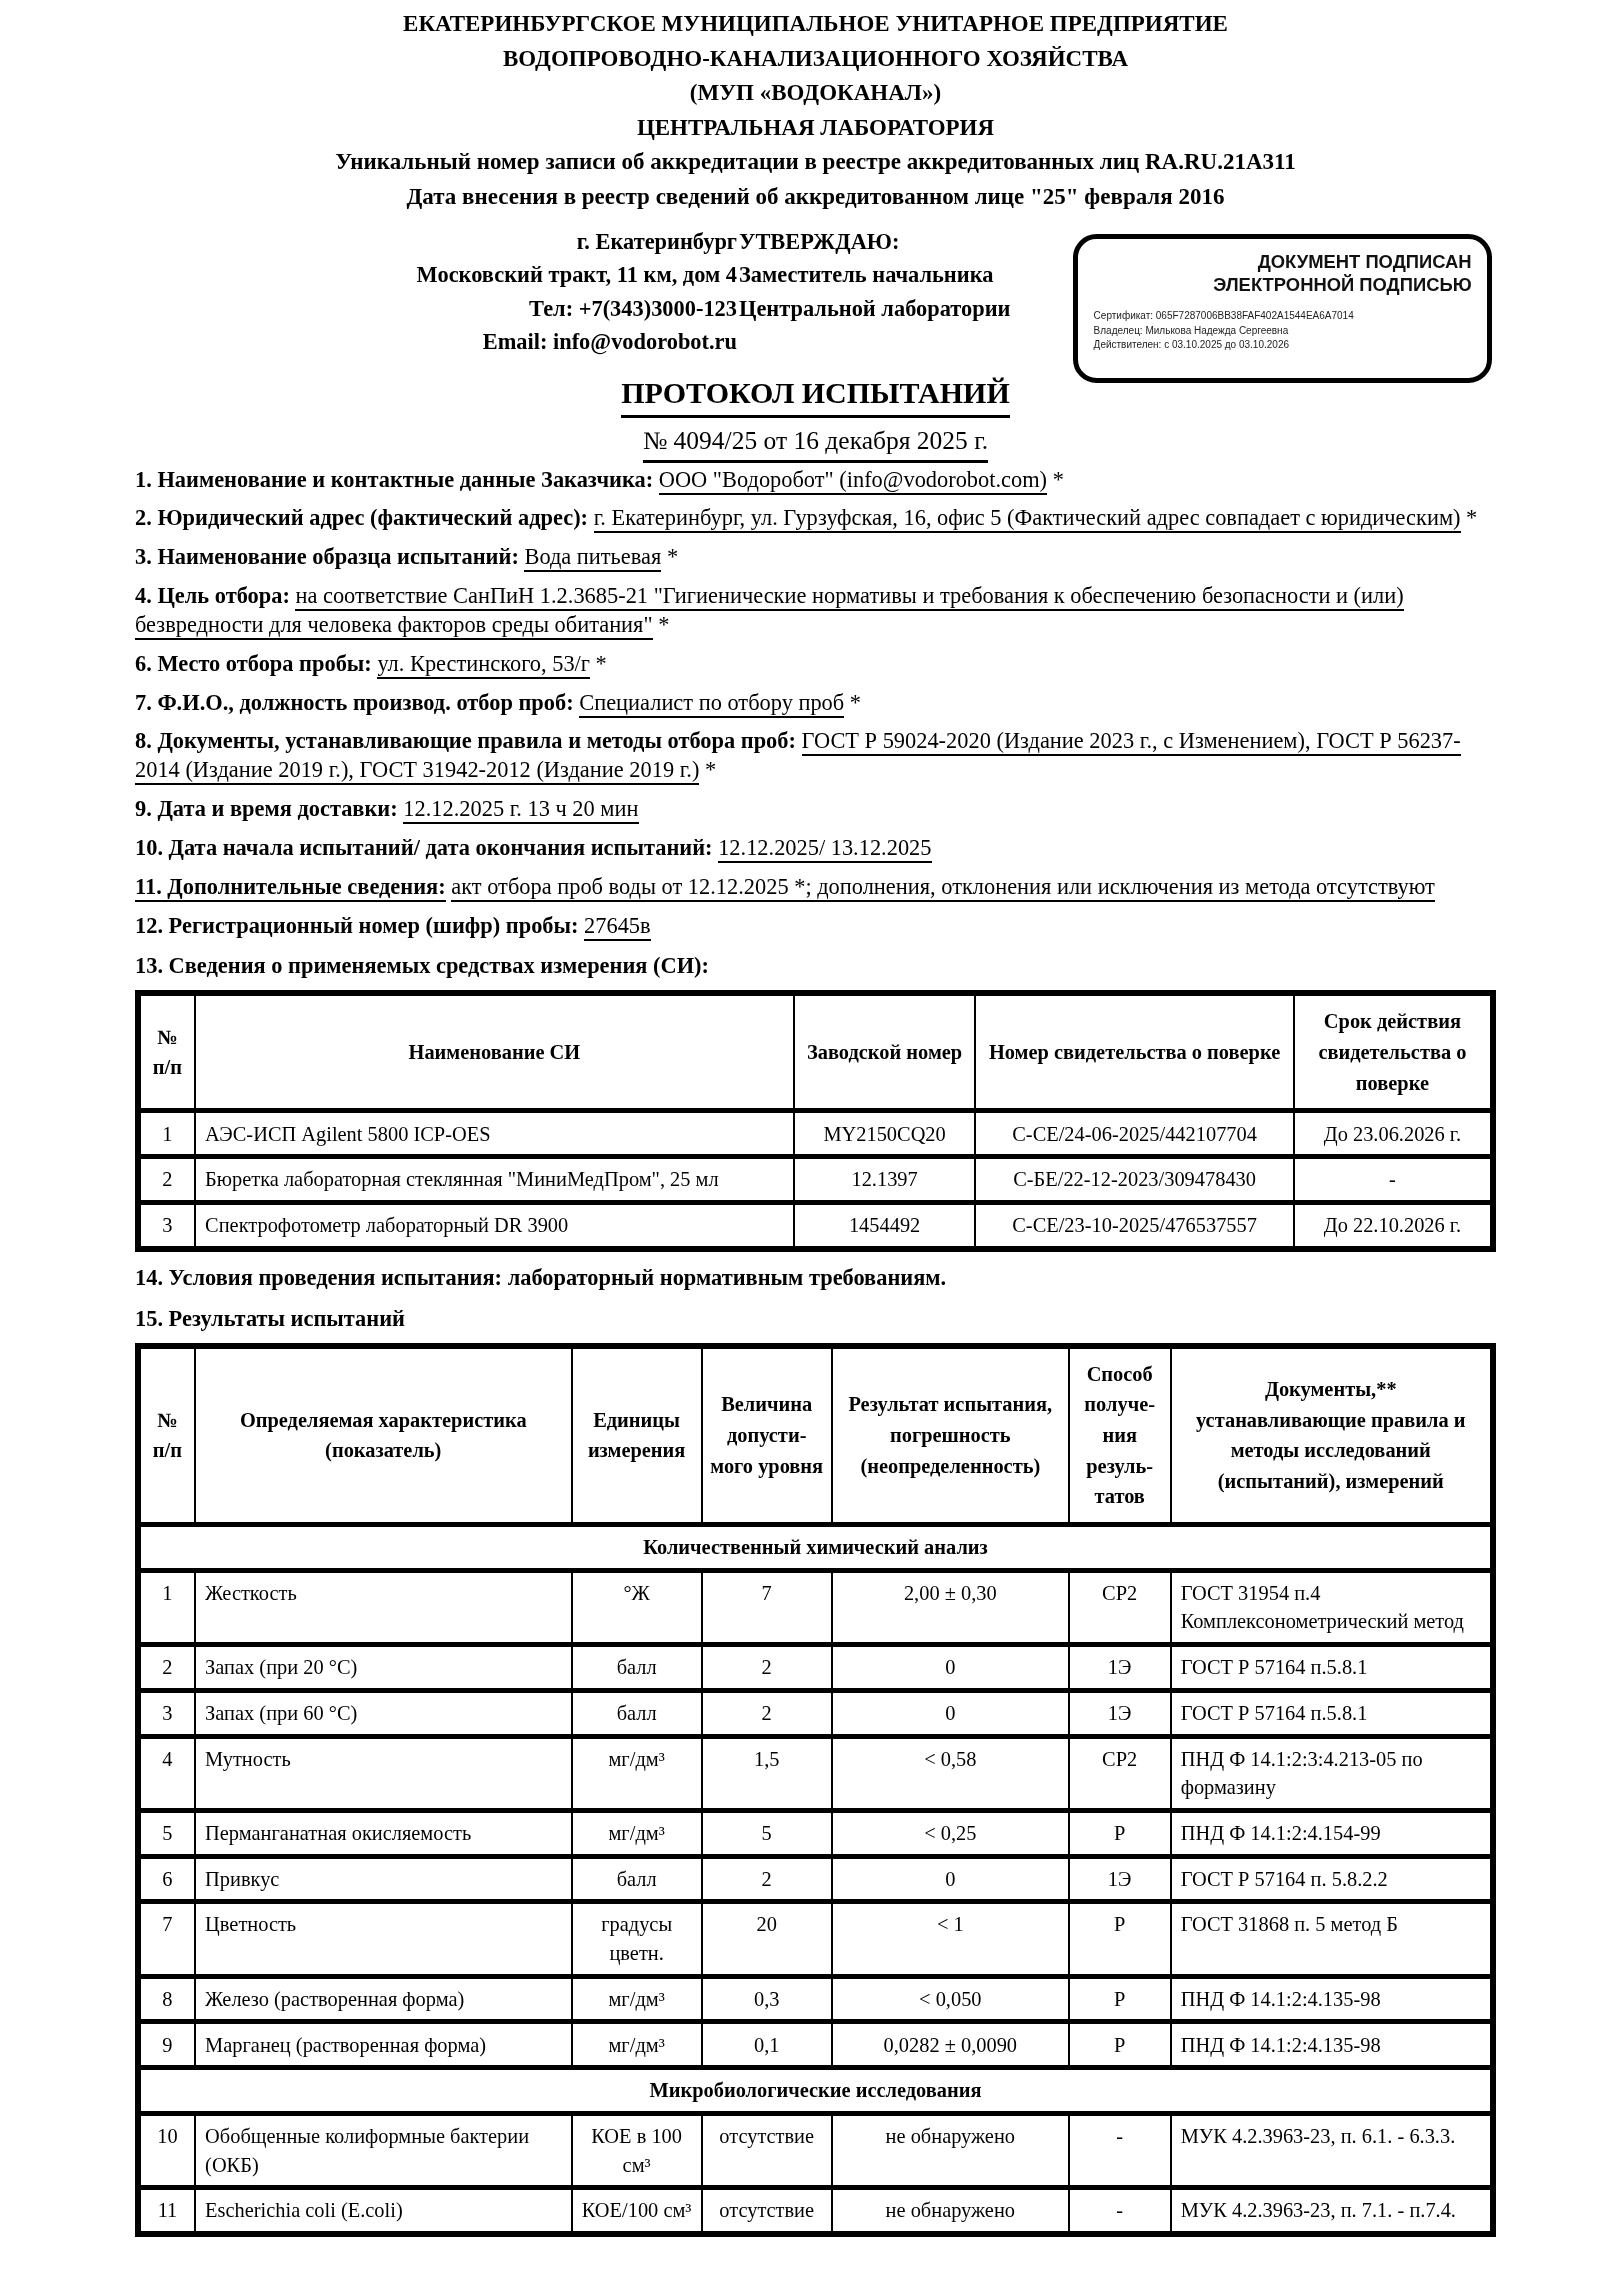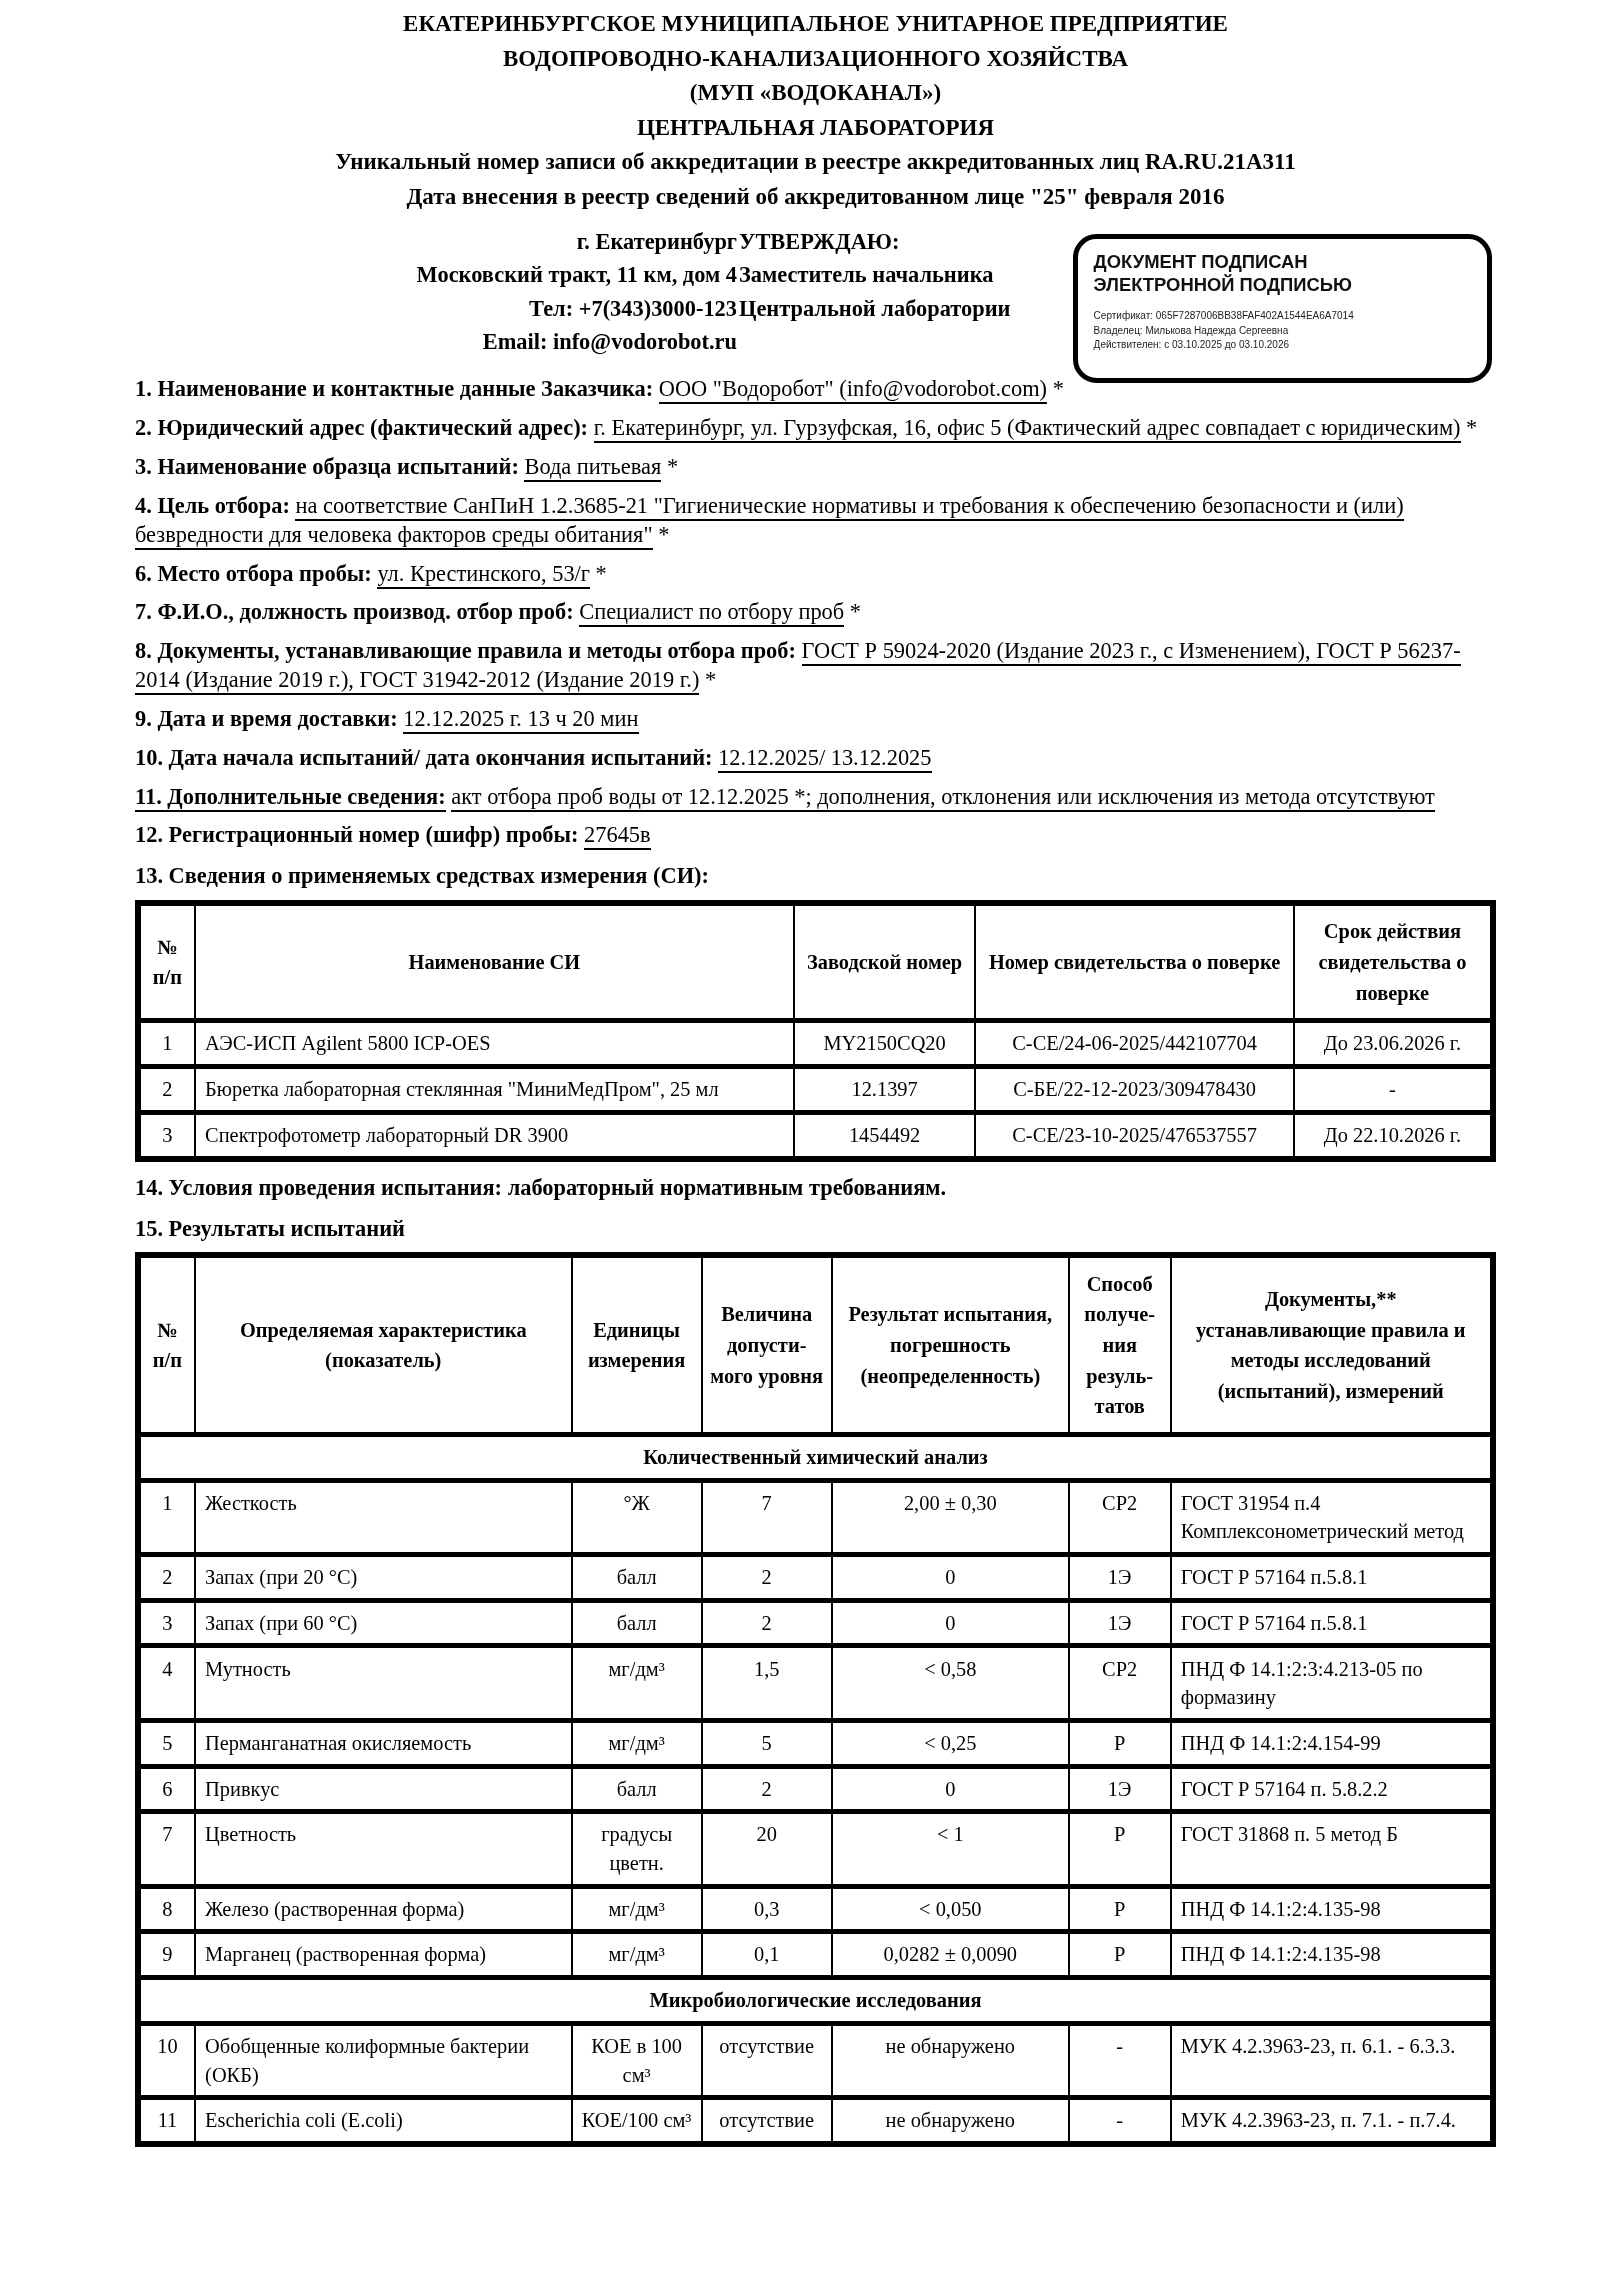--- a/index.html
+++ b/index.html
@@ -23,21 +23,21 @@
   .contacts { position: absolute; left: 0; top: 5.1px; width: 602px; font-weight: bold; line-height: 1.5; text-align: right; }
   .approval { position: absolute; left: 604px; top: 5.1px; width: 357px; font-weight: bold; line-height: 1.5; }
   .stamp {
     position: absolute; right: 4.1px; top: 14.3px;
     width: 378px; height: 120px;
     border: 5.6px solid #000; border-radius: 23.5px;
     background: #fff;
     font-family: "Liberation Sans", "DejaVu Sans", sans-serif;
     padding: 11.2px 15.3px 8.2px 15.3px;
   }
-  .stamp-title { text-align: left; font-weight: bold; font-size: 18.4px; line-height: 1.25; color: #111; }
+  .stamp-title { text-align: right; font-weight: bold; font-size: 18.4px; line-height: 1.25; color: #111; }
   .stamp-meta { margin-top: 13.3px; font-size: 10px; line-height: 1.45; color: #222; }
   .title-block { margin-top: 2px; text-align: center; }
   .doc-title { display: inline-block; font-weight: bold; font-size: 30px; border-bottom: 3.1px solid #000; padding-bottom: 2px; }
   .doc-number { margin-top: 7.1px; }
   .doc-number span { display: inline-block; font-size: 25.5px; border-bottom: 3.1px solid #000; padding-bottom: 2px; }
   .items { margin-top: 3px; }
   .item { margin: 0 0 10.2px 0; }
   .u { border-bottom: 2.5px solid #000; padding-bottom: 1px; }
   .sec-heading { font-weight: bold; margin: 12.2px 0 9.2px 0; }
   table.doc-table {
@@ -88,20 +88,24 @@
         <div>ЭЛЕКТРОННОЙ ПОДПИСЬЮ</div>
       </div>
       <div class="stamp-meta">
         <div>Сертификат: 065F7287006BB38FAF402A1544EA6A7014</div>
         <div>Владелец: Милькова Надежда Сергеевна</div>
         <div>Действителен: с 03.10.2025 до 03.10.2026</div>
       </div>
     </div>
   </div>
 
+  <div class="title-block">
+    <div><span class="doc-title">ПРОТОКОЛ ИСПЫТАНИЙ</span></div>
+    <div class="doc-number"><span>№ 4094/25 от 16 декабря 2025 г.</span></div>
+  </div>
 
   <div class="items">
     <div class="item"><span class="b">1. Наименование и контактные данные Заказчика:</span> <span class="u">ООО "Водоробот" (info@vodorobot.com)</span><span> *</span></div>
     <div class="item"><span class="b">2. Юридический адрес (фактический адрес):</span> <span class="u">г. Екатеринбург, ул. Гурзуфская, 16, офис 5 (Фактический адрес совпадает с юридическим)</span><span> *</span></div>
     <div class="item"><span class="b">3. Наименование образца испытаний:</span> <span class="u">Вода питьевая</span><span> *</span></div>
     <div class="item"><span class="b">4. Цель отбора:</span> <span class="u">на соответствие СанПиН 1.2.3685-21 "Гигиенические нормативы и требования к обеспечению безопасности и (или) безвредности для человека факторов среды обитания"</span><span> *</span></div>
     <div class="item"><span class="b">6. Место отбора пробы:</span> <span class="u">ул. Крестинского, 53/г</span><span> *</span></div>
     <div class="item"><span class="b">7. Ф.И.О., должность производ. отбор проб:</span> <span class="u">Специалист по отбору проб</span><span> *</span></div>
     <div class="item"><span class="b">8. Документы, устанавливающие правила и методы отбора проб:</span> <span class="u">ГОСТ Р 59024-2020 (Издание 2023 г., с Изменением), ГОСТ Р 56237-2014 (Издание 2019 г.), ГОСТ 31942-2012 (Издание 2019 г.)</span><span> *</span></div>
     <div class="item"><span class="b">9. Дата  и время доставки:</span> <span class="u">12.12.2025 г. 13 ч 20 мин</span><span></span></div>

